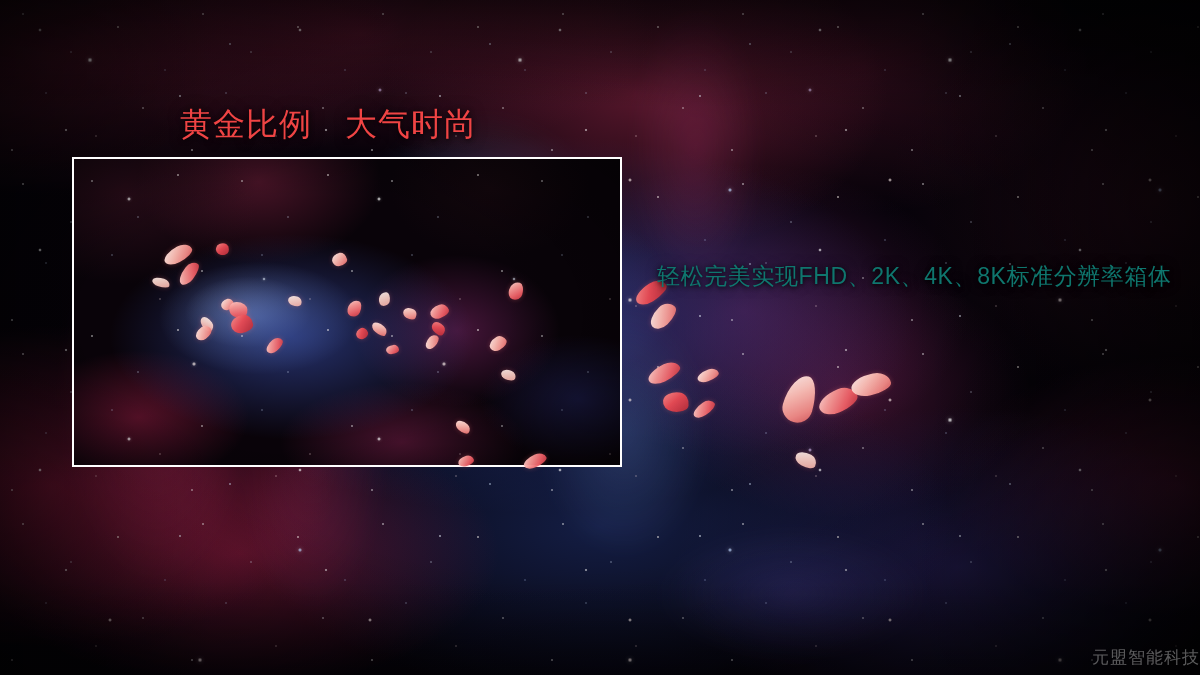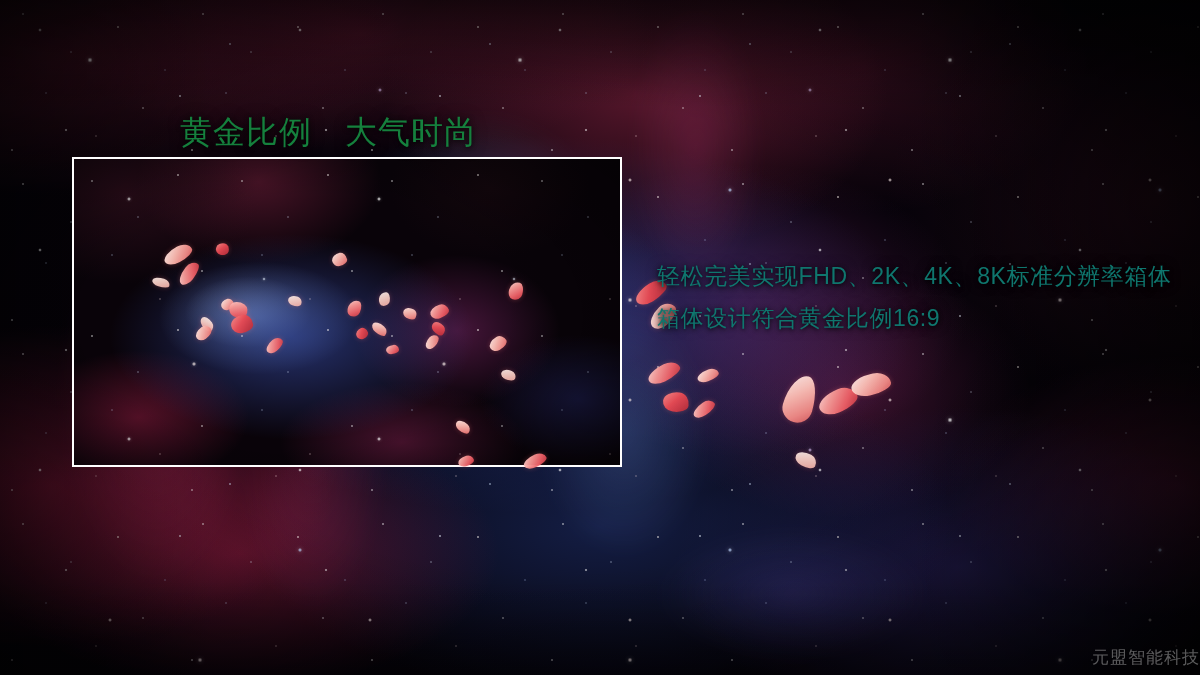--- a/index.html
+++ b/index.html
@@ -177,25 +177,25 @@
   }
   .petal.pale {
     background: linear-gradient(150deg, #fff6f2 0%, #fcd3c9 45%, #f2a79e 100%);
     opacity: .92;
   }
 
   
   #title {
     position: absolute;
     left: 180px;
-    top: 112px;
+    top: 104px;
     font-size: 32px;
     line-height: 1.25;
     letter-spacing: 1px;
-    color: #15803d;
+    color: #ef4444;
     text-shadow: 0 1px 5px rgba(0,0,0,0.85), 0 0 14px rgba(0,0,0,0.55);
     white-space: pre;
   }
   #body-text {
     position: absolute;
     left: 657px;
     top: 255px;
     width: 500px;
   }
   #body-text .line {
@@ -273,18 +273,17 @@
     <div class="petal soft" style="left:785px;top:375px;width:30px;height:48px;transform:rotate(16deg);border-radius:58% 42% 50% 50% / 70% 68% 32% 30%;"></div>
     <div class="petal" style="left:818px;top:390px;width:40px;height:22px;transform:rotate(-22deg);"></div>
     <div class="petal soft" style="left:851px;top:374px;width:40px;height:21px;transform:rotate(-12deg);"></div>
     <div class="petal pale" style="left:795px;top:453px;width:22px;height:14px;transform:rotate(28deg);"></div>
   </div>
 
   <div id="title">黄金比例　大气时尚</div>
 
   <div id="body-text">
     <div class="line">轻松完美实现FHD、2K、4K、8K标准分辨率箱体</div>
-    <div class="line">箱体设计符合黄金比例16:9</div>
   </div>
 
   <div id="watermark">元盟智能科技</div>
 
 </div>
 
 </body></html>

